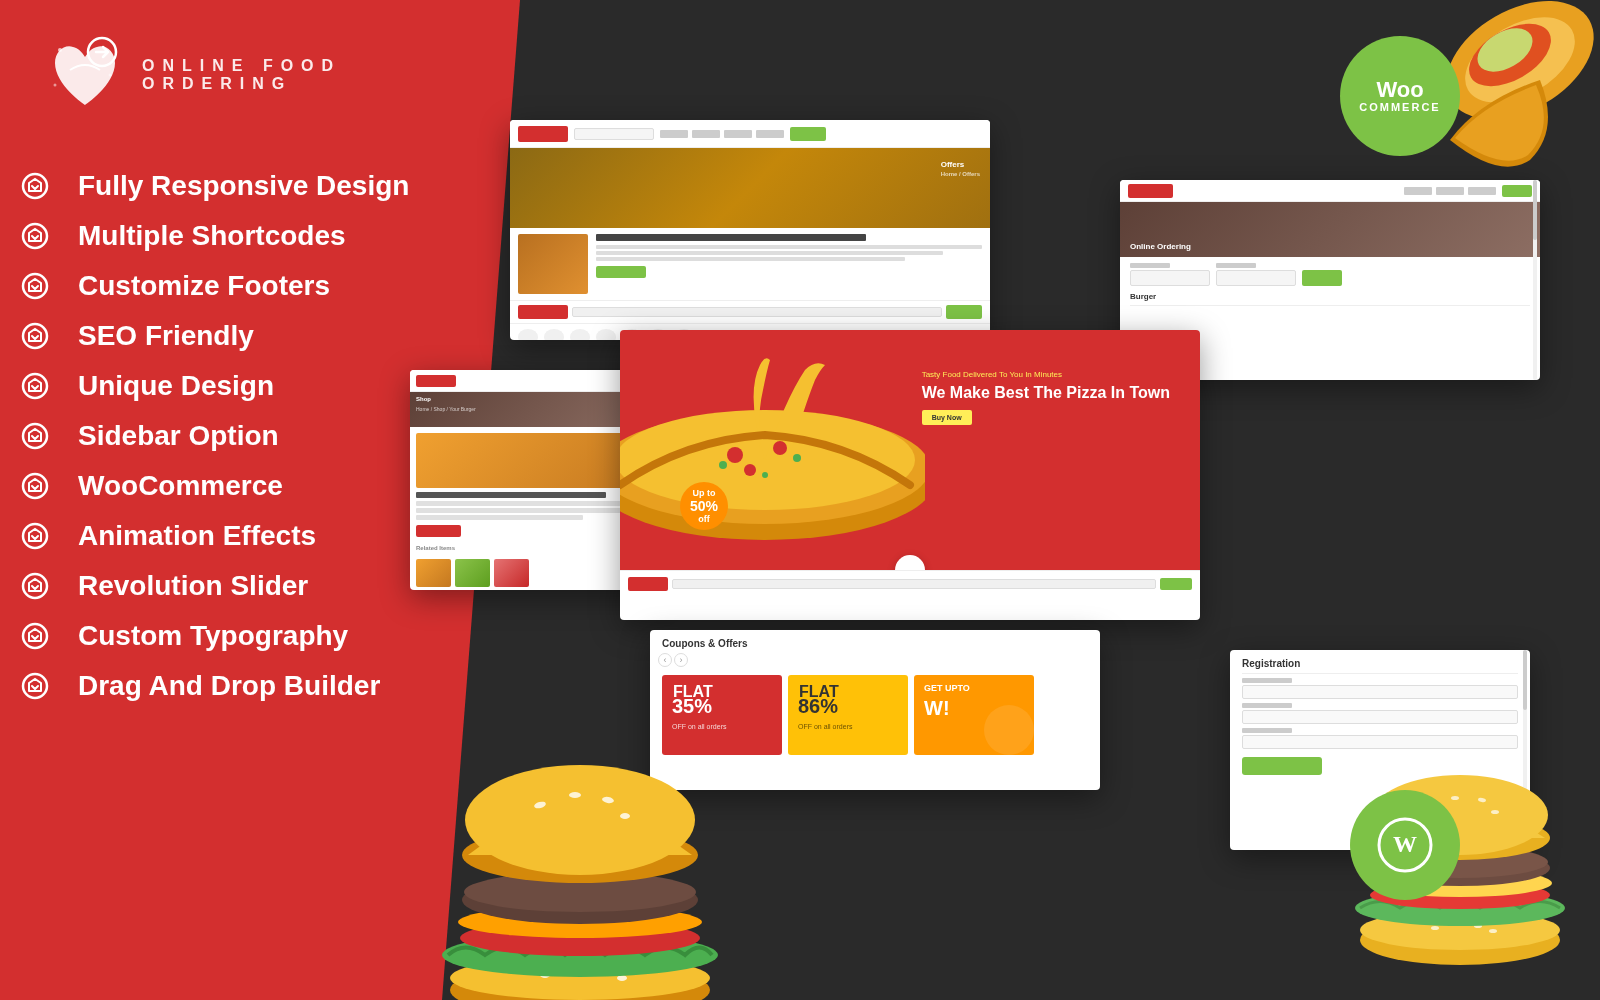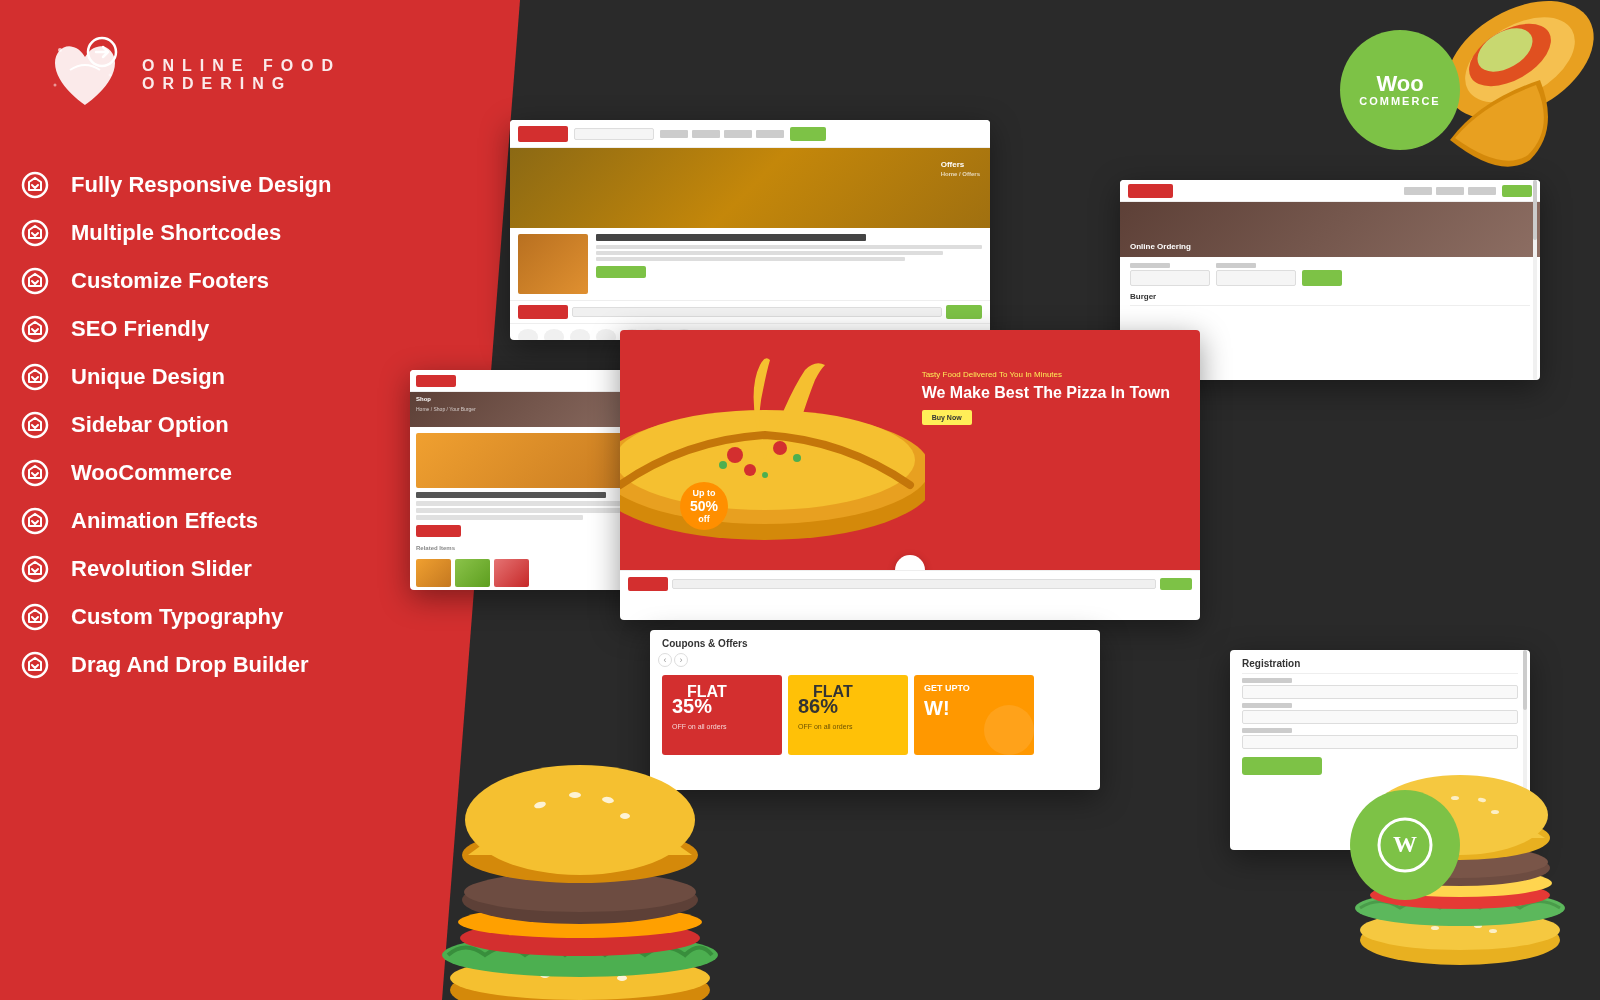--- a/index.html
+++ b/index.html
@@ -66,37 +66,37 @@
     .features-list {
       position: absolute;
       left: 20px;
       top: 170px;
       z-index: 10;
       list-style: none;
     }
     .features-list li {
       display: flex;
       align-items: center;
-      gap: 21px;
+      gap: 28px;
       margin-bottom: 18px;
       color: white;
-      font-size: 22px;
+      font-size: 28px;
       font-weight: 700;
     }
     .feature-icon {
       width: 30px;
       height: 30px;
       flex-shrink: 0;
     }
 
     
     .woo-badge {
       position: absolute;
       right: 140px;
-      top: 30px;
+      top: 36px;
       width: 120px;
       height: 120px;
       background: #7dc246;
       border-radius: 50%;
       z-index: 10;
       display: flex;
       flex-direction: column;
       align-items: center;
       justify-content: center;
     }
@@ -342,21 +342,21 @@
       height: 80px;
       border-radius: 3px;
       position: relative;
       overflow: hidden;
     }
     .coupon-red { background: #d32f2f; }
     .coupon-yellow { background: #ffc107; }
     .coupon-text {
       position: absolute;
       top: 8px;
-      left: 25px;
+      left: 11px;
       color: white;
       font-size: 16px;
       font-weight: 900;
     }
     .coupon-subtext {
       position: absolute;
       top: 30px;
       left: 10px;
       color: rgba(255,255,255,0.8);
       font-size: 7px;

